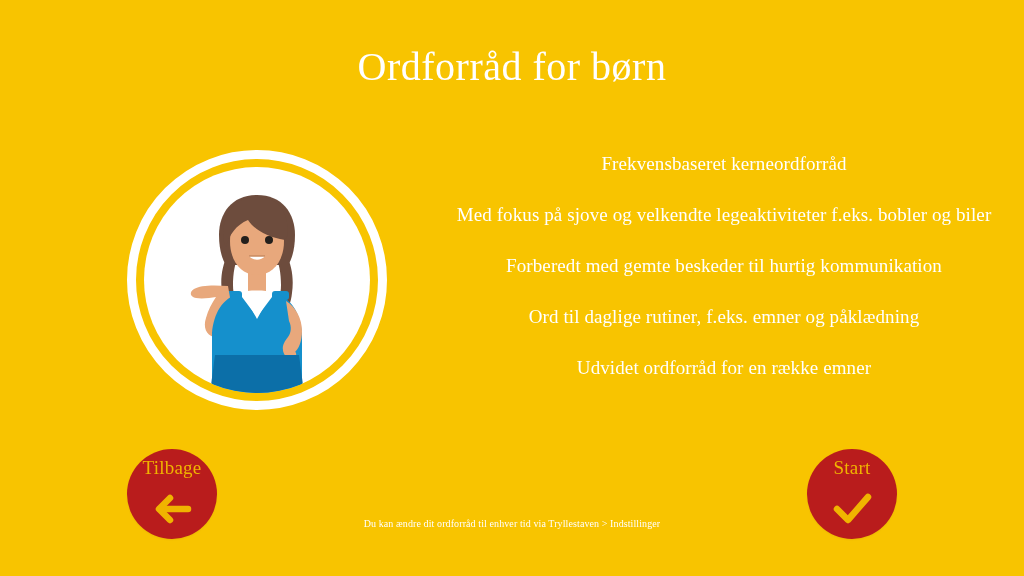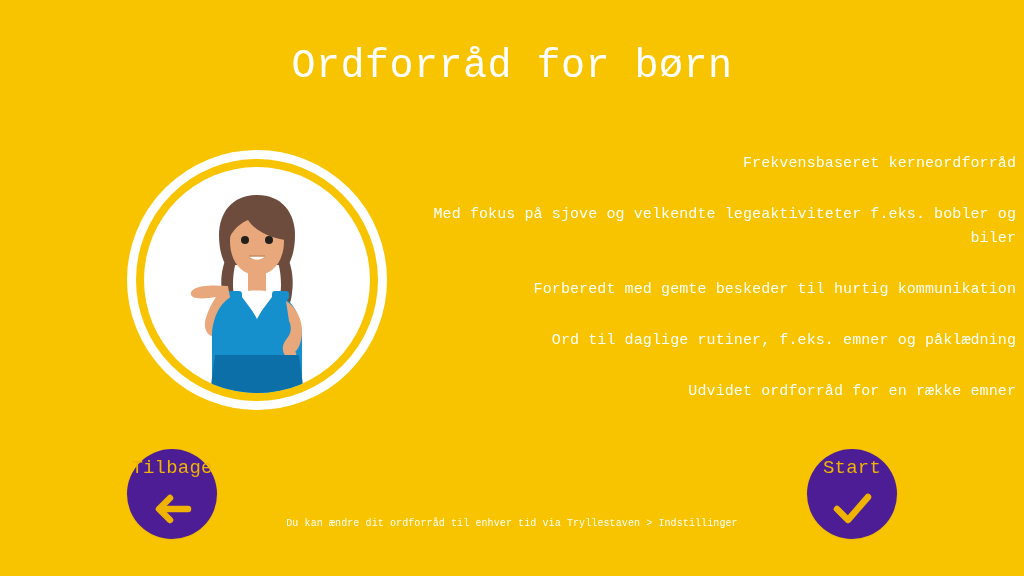--- a/index.html
+++ b/index.html
@@ -6,21 +6,21 @@
     margin: 0;
     padding: 0;
     background: #ffffff;
   }
   #screen {
     position: relative;
     width: 1024px;
     height: 576px;
     background: #f8c400;
     overflow: hidden;
-    font-family: Liberation Mono, monospace;
+    font-family: Liberation Serif, serif;
     -webkit-font-smoothing: antialiased;
   }
 
   
   #page-title {
     position: absolute;
     left: 0;
     top: 40px;
     width: 1024px;
     text-align: center;
@@ -70,37 +70,36 @@
   
   #feature-list {
     position: absolute;
     left: 424px;
     top: 152px;
     width: 600px;
     text-align: center;
     color: #ffffff;
   }
   .feature-line {
-    font-size: 15px;
+    font-size: 19px;
     font-weight: 300;
     line-height: 24px;
     margin: 0 0 27px 0;
     padding: 0 8px;
     letter-spacing: 0.1px;
-    text-align: right;
   }
   .feature-line:last-child { margin-bottom: 12px; }
 
   
   .round-btn {
     position: absolute;
     width: 90px;
     height: 90px;
     border-radius: 50%;
-    background: #4c1d95;
+    background: #b91c1c;
     border: none;
     padding: 0;
     cursor: pointer;
     box-shadow: 0 1px 2px rgba(0,0,0,0.05);
   }
   #back-button  { left: 127px; top: 449px; }
   #start-button { left: 807px; top: 449px; }
 
   .btn-label {
     position: absolute;

